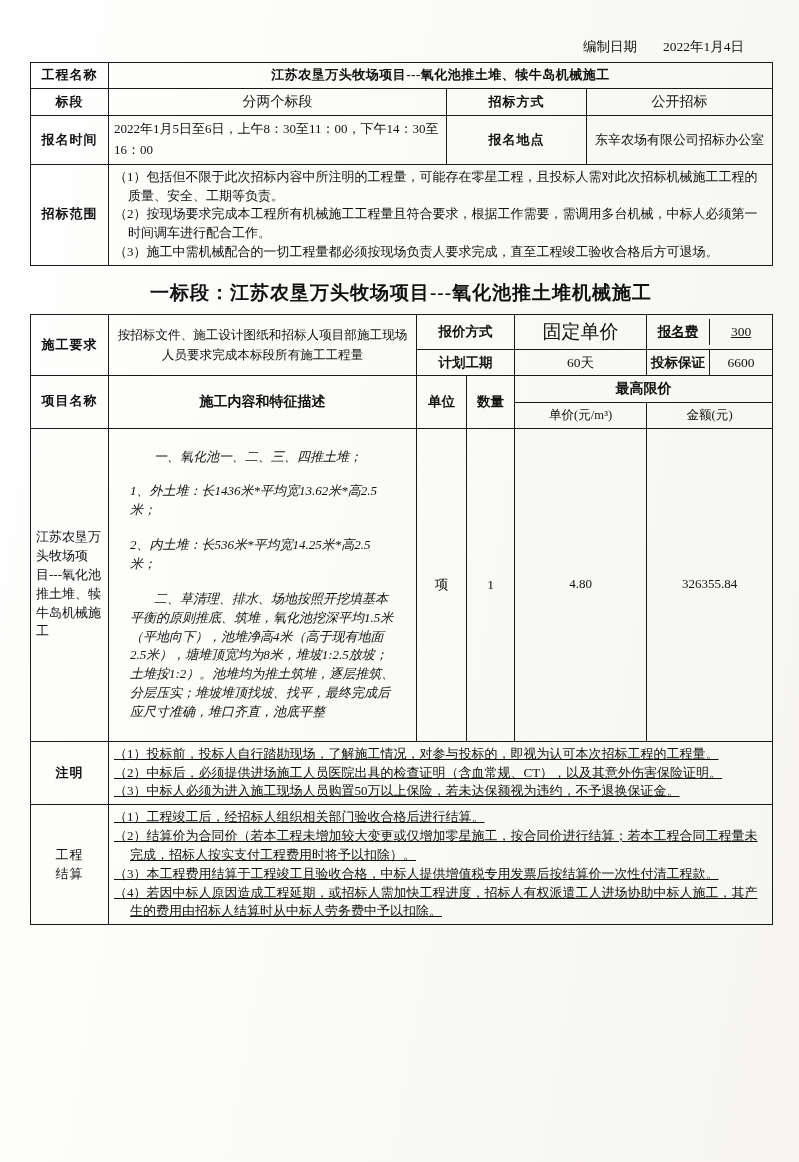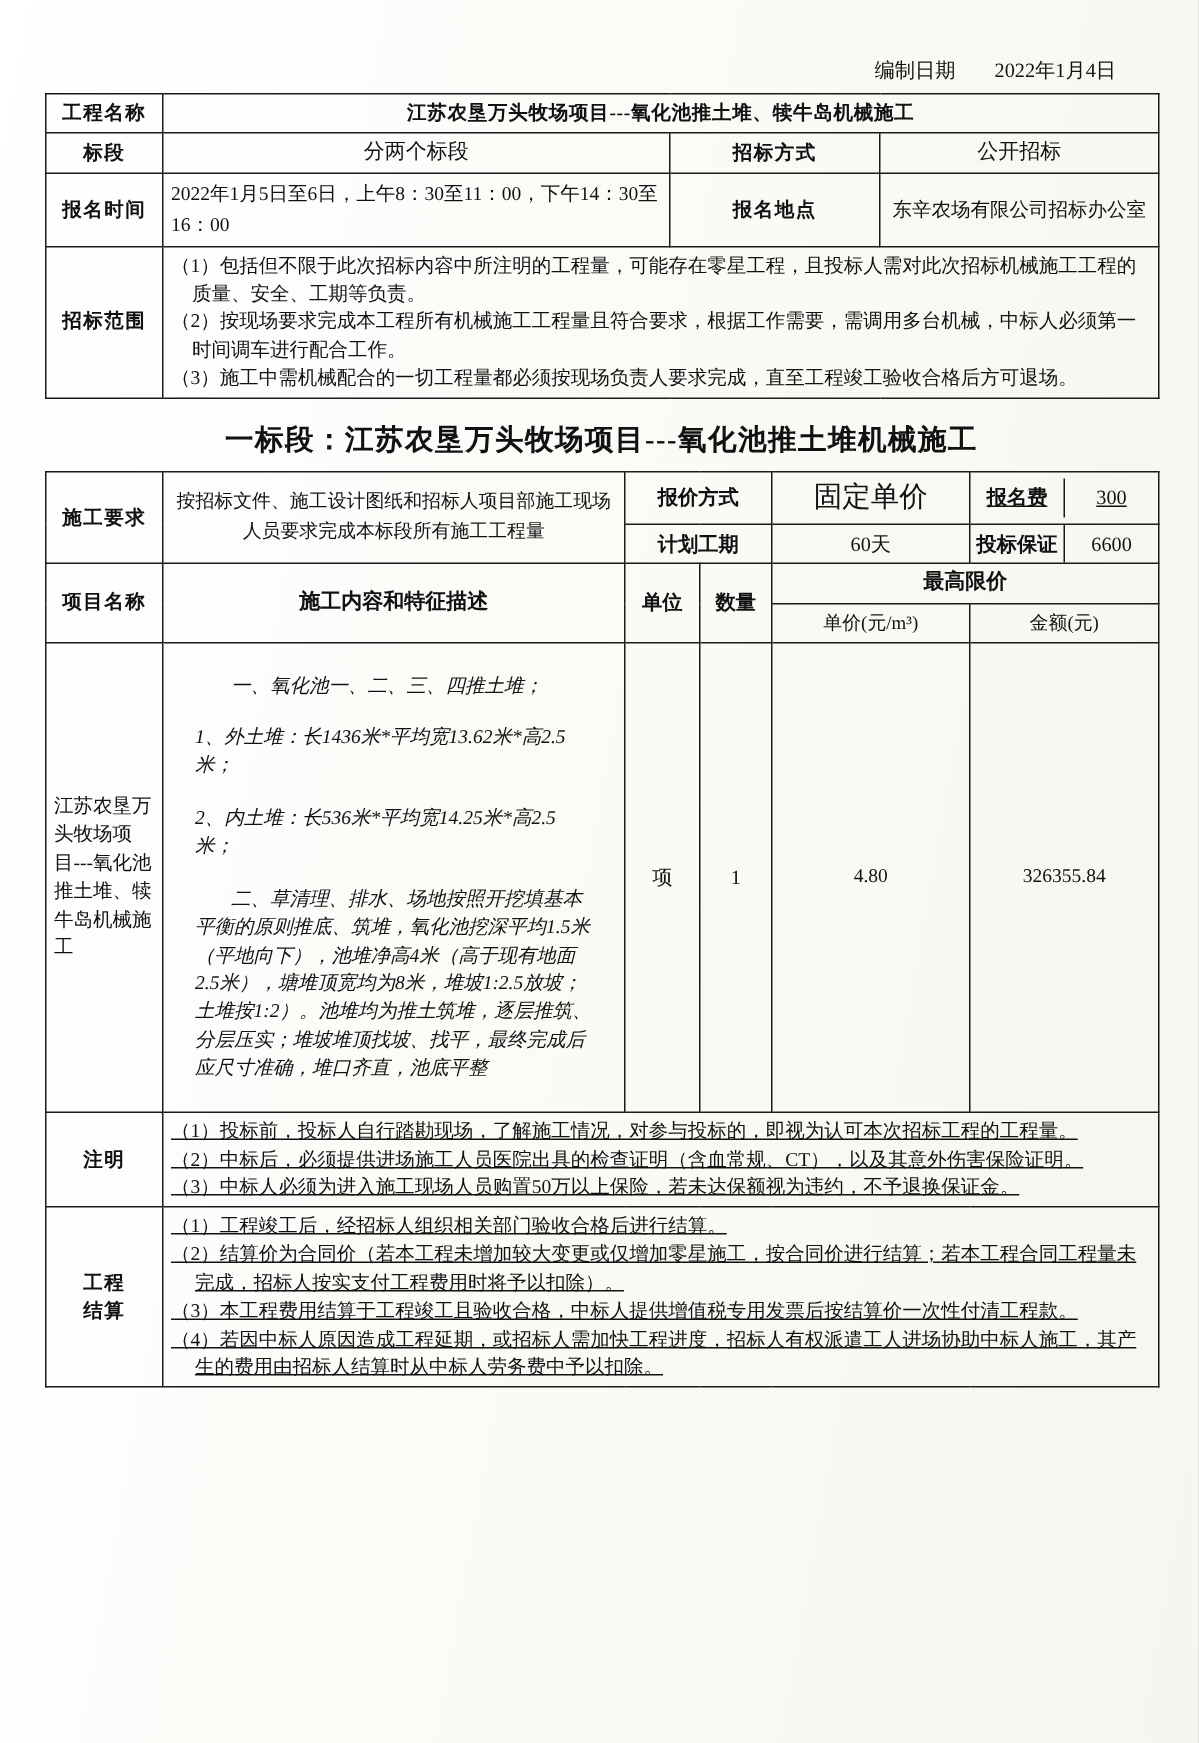--- a/index.html
+++ b/index.html
@@ -82,21 +82,21 @@
     text-align: center;
     font-size: 19px;
     font-weight: bold;
     margin: 14px 0 8px 0;
     letter-spacing: 1px;
     color: #111;
   }
   .cellpara { font-size: 12.6px; line-height: 1.5; }
   .cellpara div { margin: 0; }
   .vlabel {
-    font-weight: bold;
+    font-weight: normal;
     font-size: 14px;
     text-align: center;
     line-height: 1.4;
     letter-spacing: 1px;
   }
   .nowrapnum { font-size: 13.5px; }
   .tall { height: 232px; }
   .namecell {
     font-size: 12.6px;
     line-height: 1.6;
@@ -168,21 +168,21 @@
         <col style="width:78px">
         <col style="width:308px">
         <col style="width:50px">
         <col style="width:48px">
         <col style="width:132px">
         <col style="width:126px">
       </colgroup>
       <tbody>
         <tr>
           <td class="lbl" rowspan="2">施工要求</td>
-          <td class="c" rowspan="2" style="font-size:12.6px;line-height:1.6;font-family:Liberation Mono, monospace;">按招标文件、施工设计图纸和招标人项目部施工现场人员要求完成本标段所有施工工程量</td>
+          <td class="c" rowspan="2" style="font-size:12.6px;line-height:1.6;">按招标文件、施工设计图纸和招标人项目部施工现场人员要求完成本标段所有施工工程量</td>
           <td class="c" colspan="2" style="font-size:13.5px;font-weight:bold;">报价方式</td>
           <td class="c" style="font-size:19px;">固定单价</td>
           <td class="c" style="font-size:13.5px;font-weight:bold;padding:0;text-decoration:underline;">
             <table style="border-collapse:collapse;width:100%;table-layout:fixed;">
               <tbody>
                   <tr>
                 <td style="border:none;border-right:1px solid #1a1a1a;text-align:center;font-size:13.5px;font-weight:bold;padding:3px 2px;width:58px;">报名费</td>
                 <td style="border:none;text-align:center;font-size:13.5px;padding:3px 2px;font-weight:normal;">300</td>
               </tr>
             </tbody>

